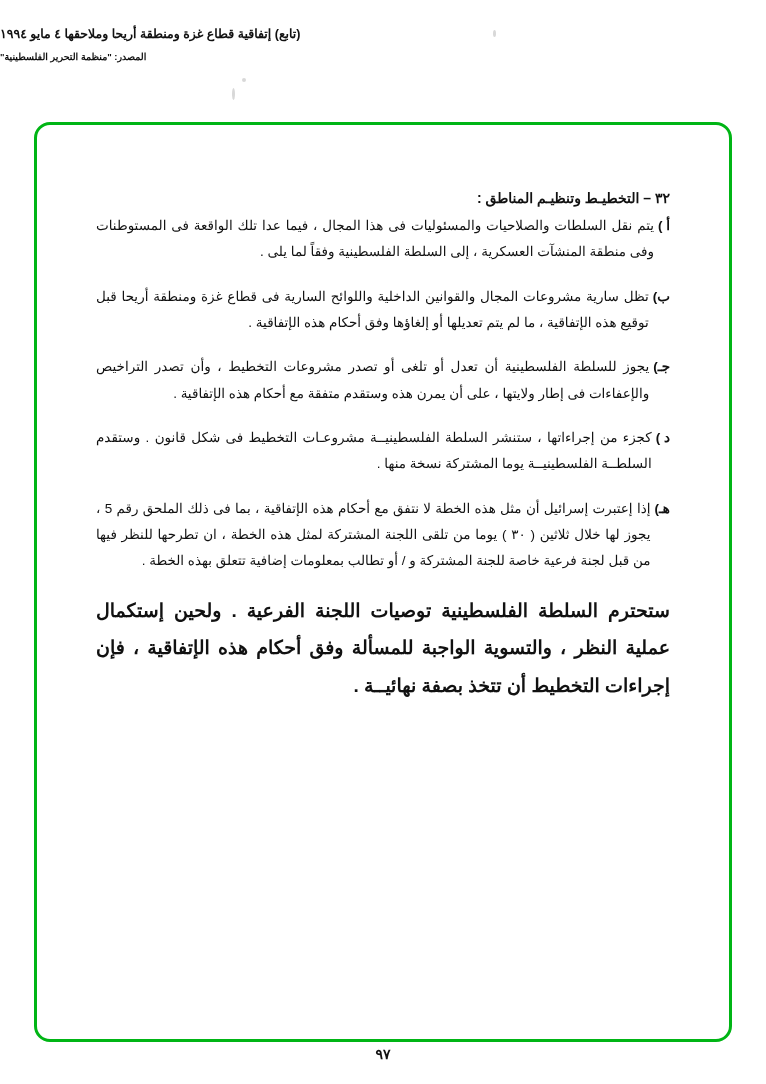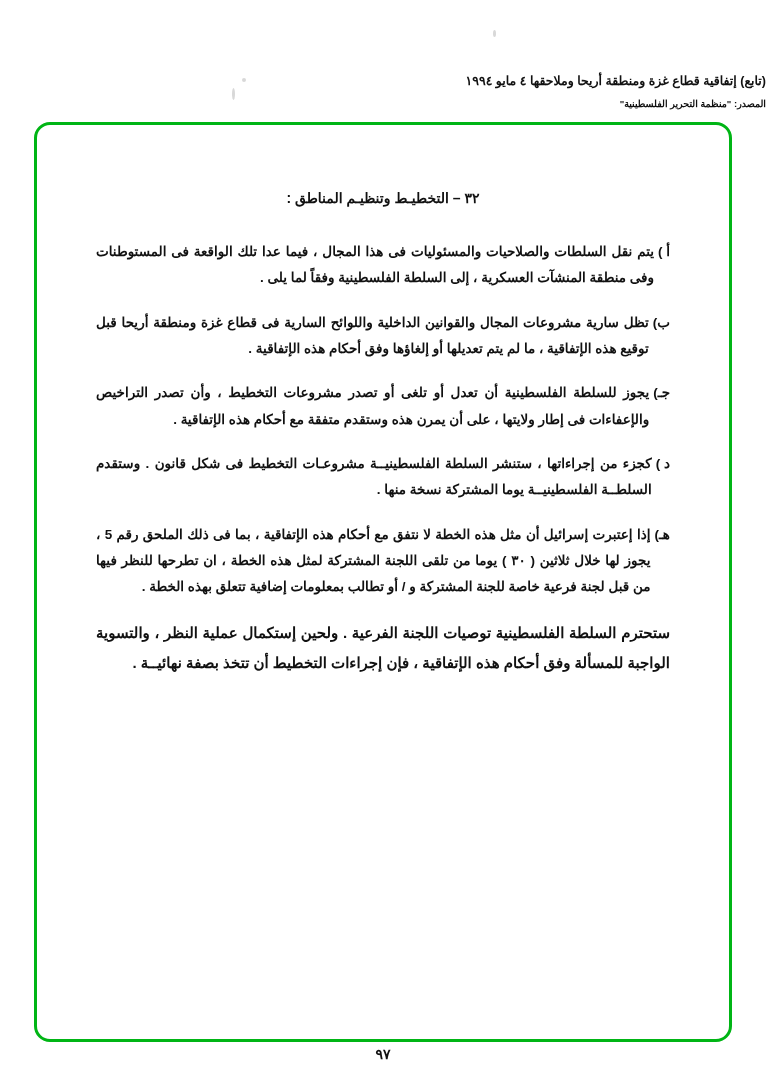--- a/index.html
+++ b/index.html
@@ -15,22 +15,22 @@
     position: relative;
     overflow: hidden;
   }
   .page {
     position: relative;
     width: 766px;
     height: 1084px;
     box-sizing: border-box;
   }
   .header {
-    text-align: right;
-    padding-top: 72px;
+    text-align: left;
+    padding-top: 25px;
   }
   .header-title {
     font-size: 12.5px;
     font-weight: bold;
     letter-spacing: 0.2px;
     color: #111;
     line-height: 1.5;
   }
   .header-source {
     font-size: 9.5px;
@@ -54,48 +54,47 @@
     top: 190px;
     right: 96px;
     left: 96px;
     direction: rtl;
     text-align: right;
   }
   .section-title {
     font-size: 14px;
     font-weight: bold;
     color: #111;
-    margin-bottom: 33px;
+    margin-bottom: 7px;
     letter-spacing: 0.3px;
-    text-align: center;
   }
   .clause {
     display: flex;
     flex-direction: row;
     margin-bottom: 18px;
     align-items: flex-start;
   }
   .clause-marker {
     font-size: 13.5px;
     font-weight: bold;
     white-space: nowrap;
     line-height: 1.95;
     padding-left: 4px;
   }
   .clause-body {
     font-size: 13.5px;
-    font-weight: bold;
+    font-weight: normal;
     line-height: 1.95;
     text-align: justify;
     text-align-last: right;
     flex: 1;
     letter-spacing: 0.1px;
   }
   .para {
-    font-size: 15px;
+    font-size: 19px;
     font-weight: bold;
     line-height: 1.95;
     text-align: justify;
     text-align-last: right;
     letter-spacing: 0.1px;
   }
   .footer {
     position: absolute;
     bottom: 22px;
     left: 0;

